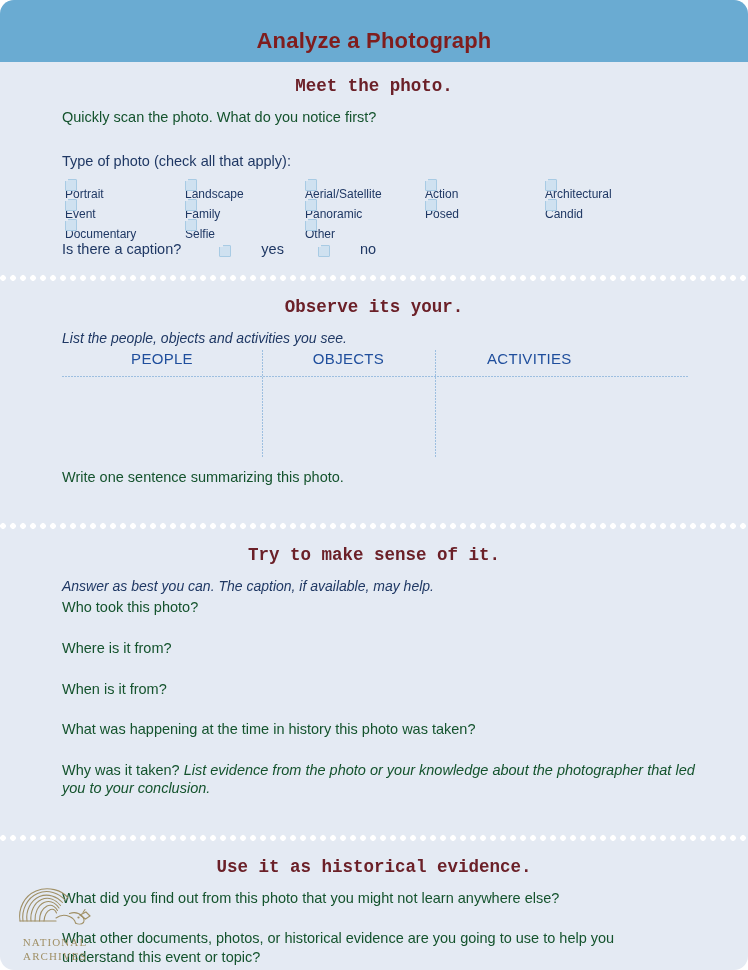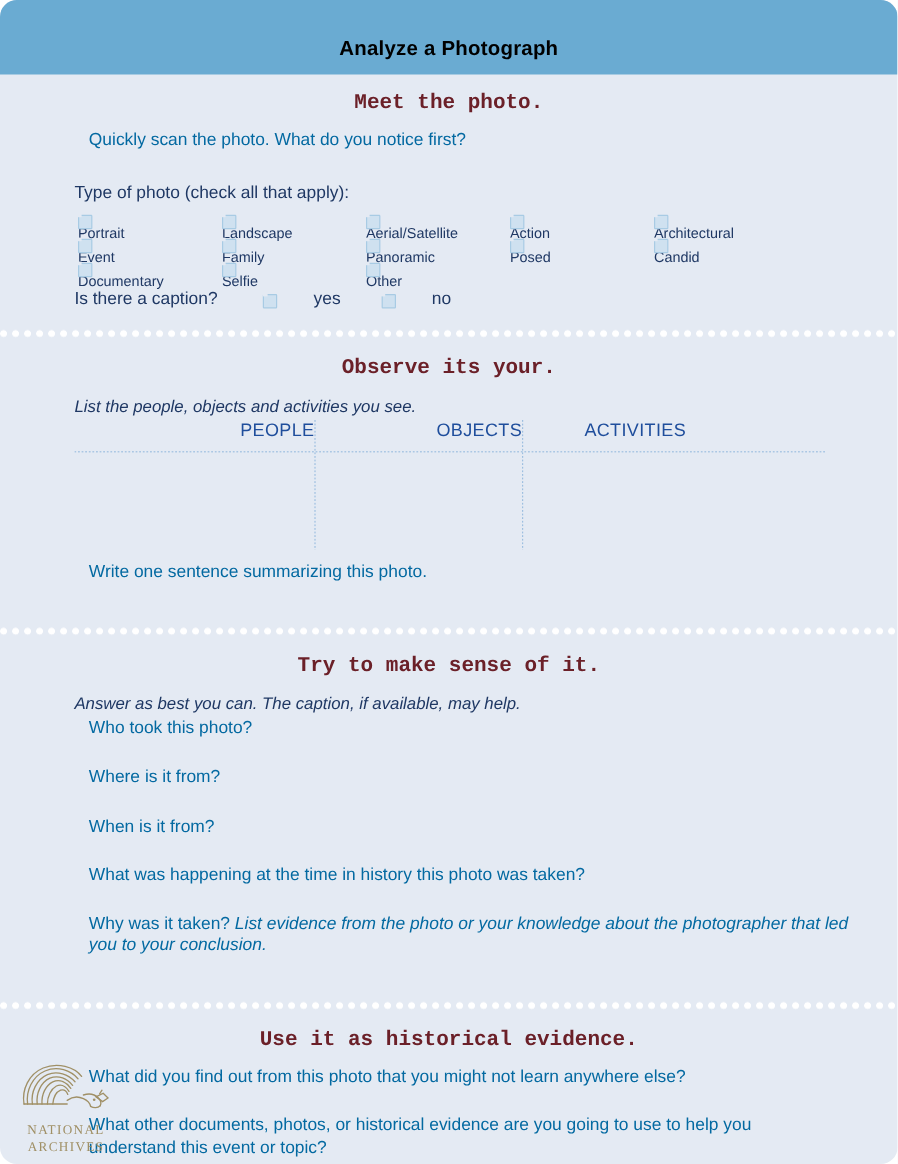--- a/index.html
+++ b/index.html
@@ -23,22 +23,22 @@
   
   .header {
     height: 62px;
     background: #6aabd2;
     border-radius: 12px 12px 0 0;
     display: flex;
     align-items: center;
     justify-content: center;
   }
   .header-title {
-    color: #000000;
-    font-size: 17px;
+    color: #7f1d1d;
+    font-size: 22px;
     font-weight: bold;
     letter-spacing: 0.2px;
     margin-top: 20px;
   }
 
   
   .divider {
     height: 9px;
     width: 100%;
     background-image: radial-gradient(circle at 3px 4px, #ffffff 2.6px, rgba(255,255,255,0) 3.1px);
@@ -55,24 +55,24 @@
     color: #6b2028;
     font-size: 17.5px;
     font-weight: bold;
     margin: 14px 0 12px 0;
     font-family: Liberation Mono, monospace;
   }
   .body-col {
     padding: 0 34px 0 62px;
   }
   .q {
-    color: #0369a1;
+    color: #14532d;
     font-size: 14.5px;
     line-height: 1.28;
-    margin: 0 0 22px 12px;
+    margin: 0 0 22px 0;
   }
   .q.nomargin { margin-bottom: 0; }
   .it {
     font-style: italic;
     color: #1f3864;
     font-size: 14px;
     line-height: 1.3;
     margin: 0 0 3px 0;
   }
 
@@ -133,21 +133,21 @@
     height: 118px;
     margin: 2px 0 0 0;
   }
   .obs-heads {
     display: flex;
     height: 24px;
   }
   .obs-head {
     color: #1f4e9c;
     font-size: 15px;
-    text-align: right;
+    text-align: center;
     letter-spacing: 0.3px;
   }
   .obs-head.c1 { width: 200px; }
   .obs-head.c2 { width: 173px; }
   .obs-head.c3 { width: 173px; text-align: left; padding-left: 52px; box-sizing: border-box;}
   .hrule {
     height: 1px;
     width: 626px;
     background-image: linear-gradient(to right, #9dbfe0 60%, rgba(0,0,0,0) 0%);
     background-size: 3px 1px;

